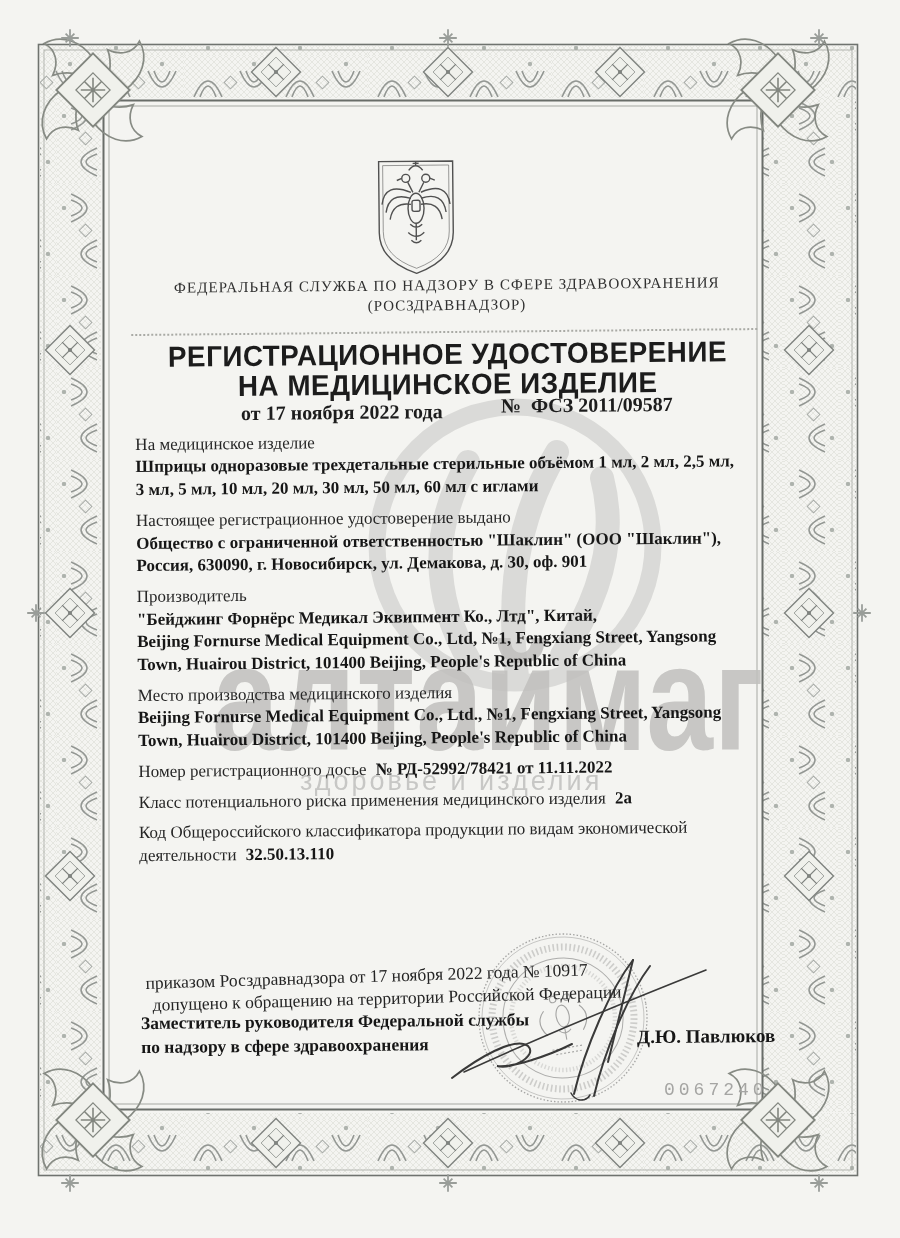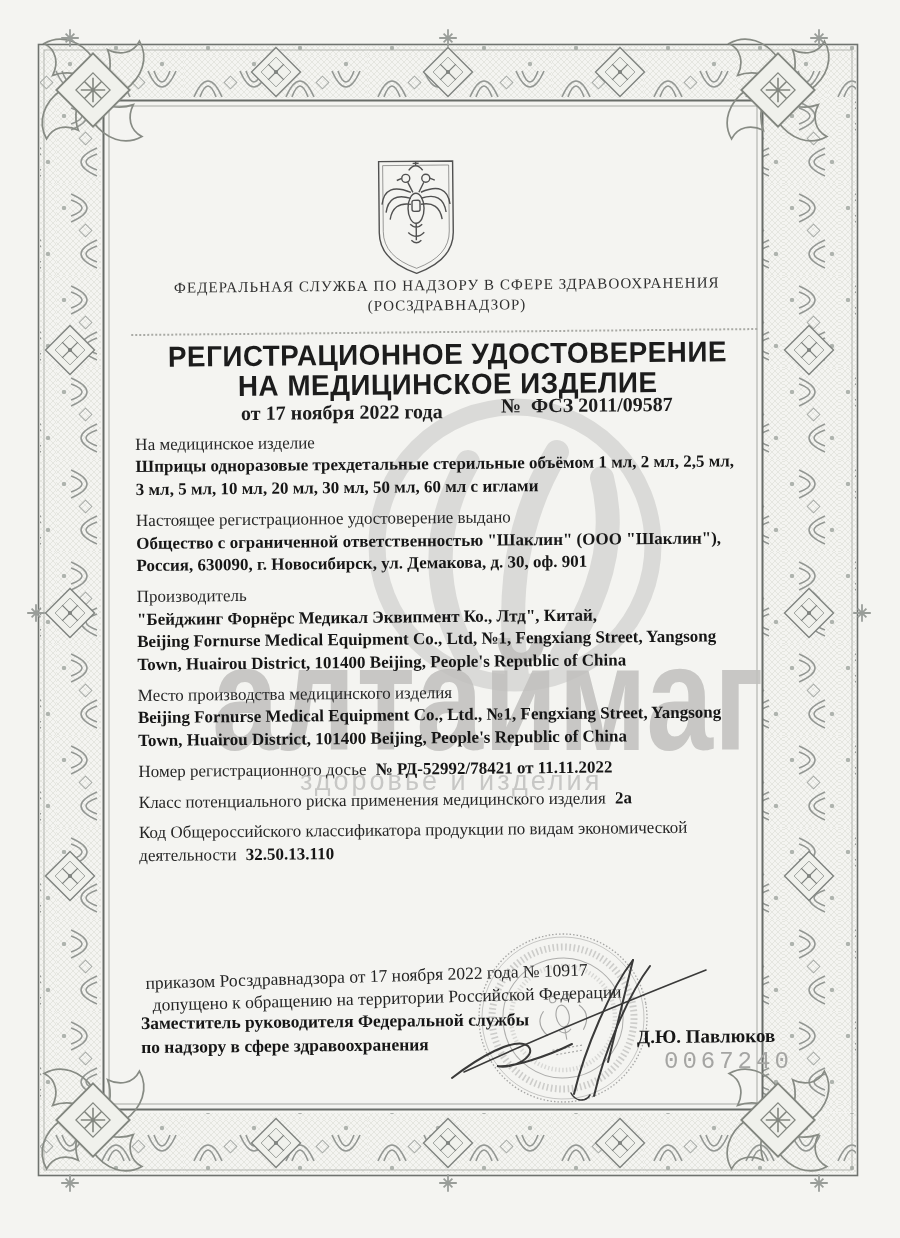--- a/index.html
+++ b/index.html
@@ -48,22 +48,22 @@
   .section.inline .label{display:inline;}
   .section.inline .value{display:inline;margin-left:5px;white-space:normal;}
   .section.gap{margin-bottom:9px;}
 
   .order1{left:142px;top:970px;font-size:17.5px;color:#242424;transform:rotate(-1.2deg);transform-origin:left;white-space:nowrap;}
   .order2{left:149px;top:992px;font-size:17.5px;color:#242424;transform:rotate(-1.1deg);transform-origin:left;white-space:nowrap;}
   .signer1{left:137px;top:1010px;font-size:17.5px;font-weight:bold;color:#161616;white-space:nowrap;}
   .signer2{left:137px;top:1034px;font-size:17.5px;font-weight:bold;color:#161616;white-space:nowrap;}
   .signer-name{left:633px;top:1028px;font-size:19px;font-weight:bold;color:#161616;white-space:nowrap;}
   .serial{
-    left:664px;top:1048px;font-family:"Liberation Mono","DejaVu Sans Mono",monospace;
-    font-size:24px;letter-spacing:4px;color:#a5a5a3;z-index:2;
+    left:664px;top:1080px;font-family:"Liberation Mono","DejaVu Sans Mono",monospace;
+    font-size:18px;letter-spacing:4px;color:#a5a5a3;z-index:2;
   }
 </style>
 </head>
 <body>
 
 <div class="page">
 
   <svg id="border-svg" class="layer" viewBox="0 0 900 1238" xmlns="http://www.w3.org/2000/svg" xmlns:xlink="http://www.w3.org/1999/xlink">
     <defs>
       <pattern id="hatch" width="6" height="6" patternUnits="userSpaceOnUse">

